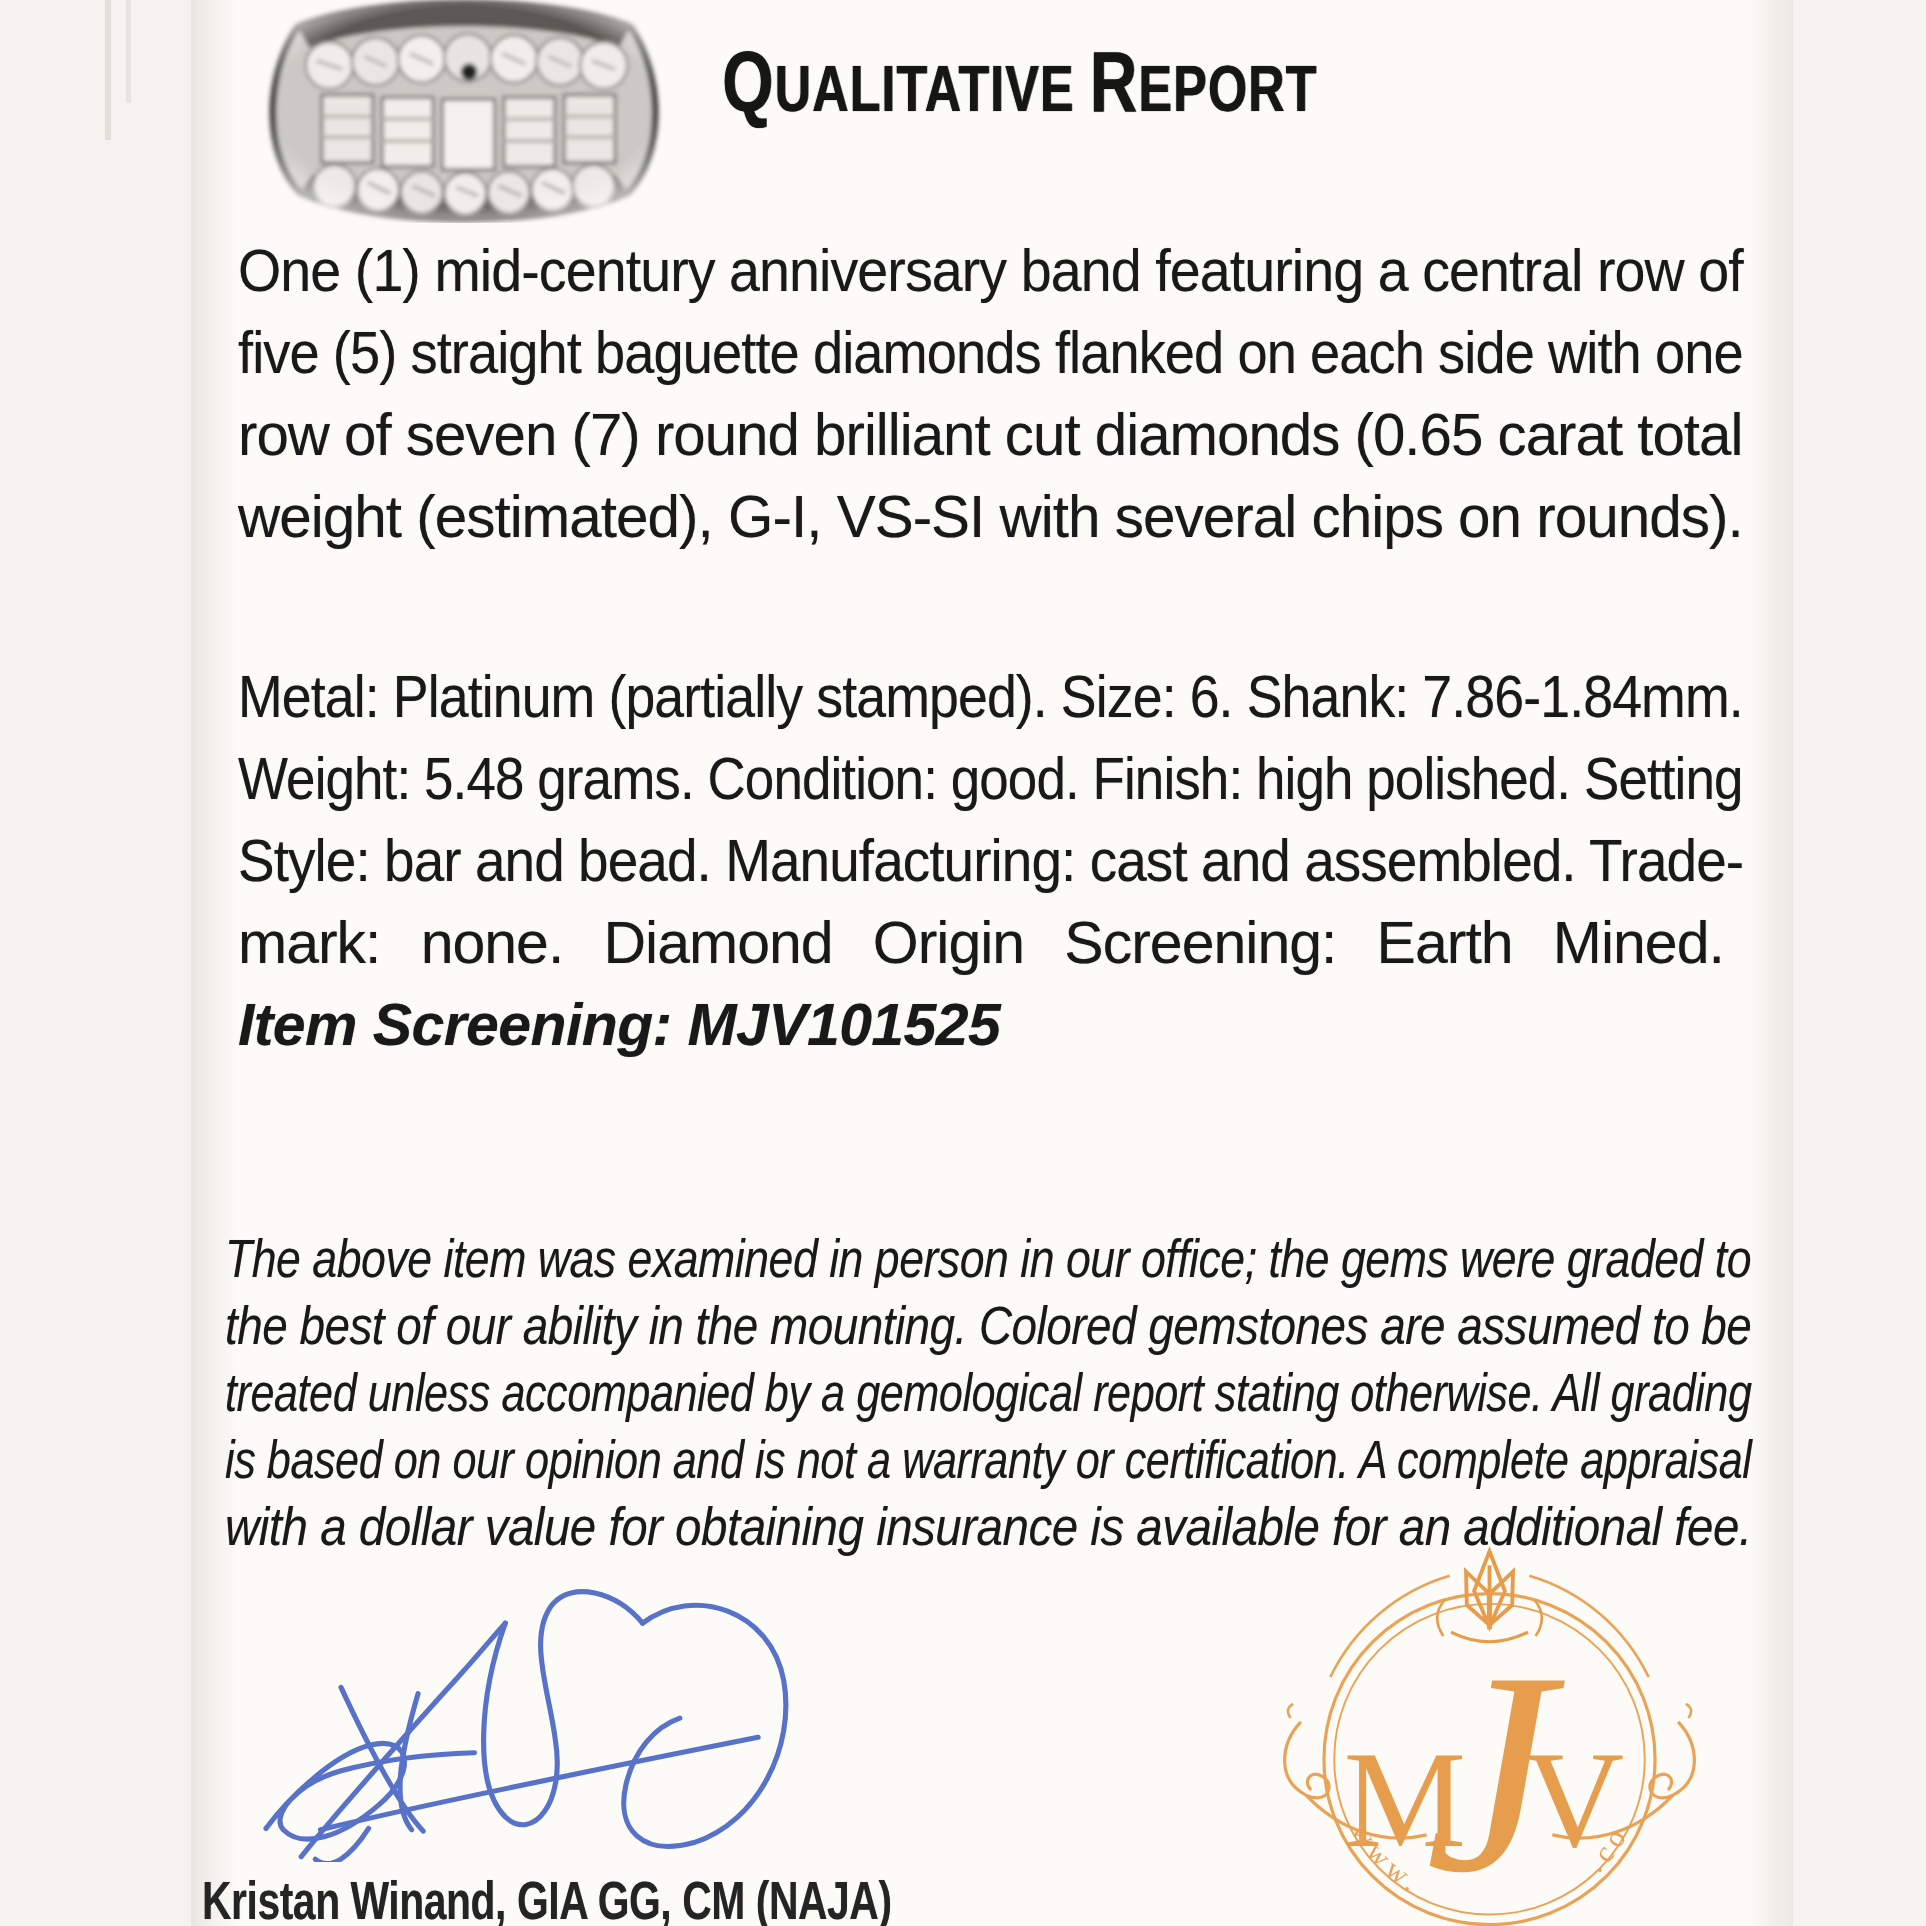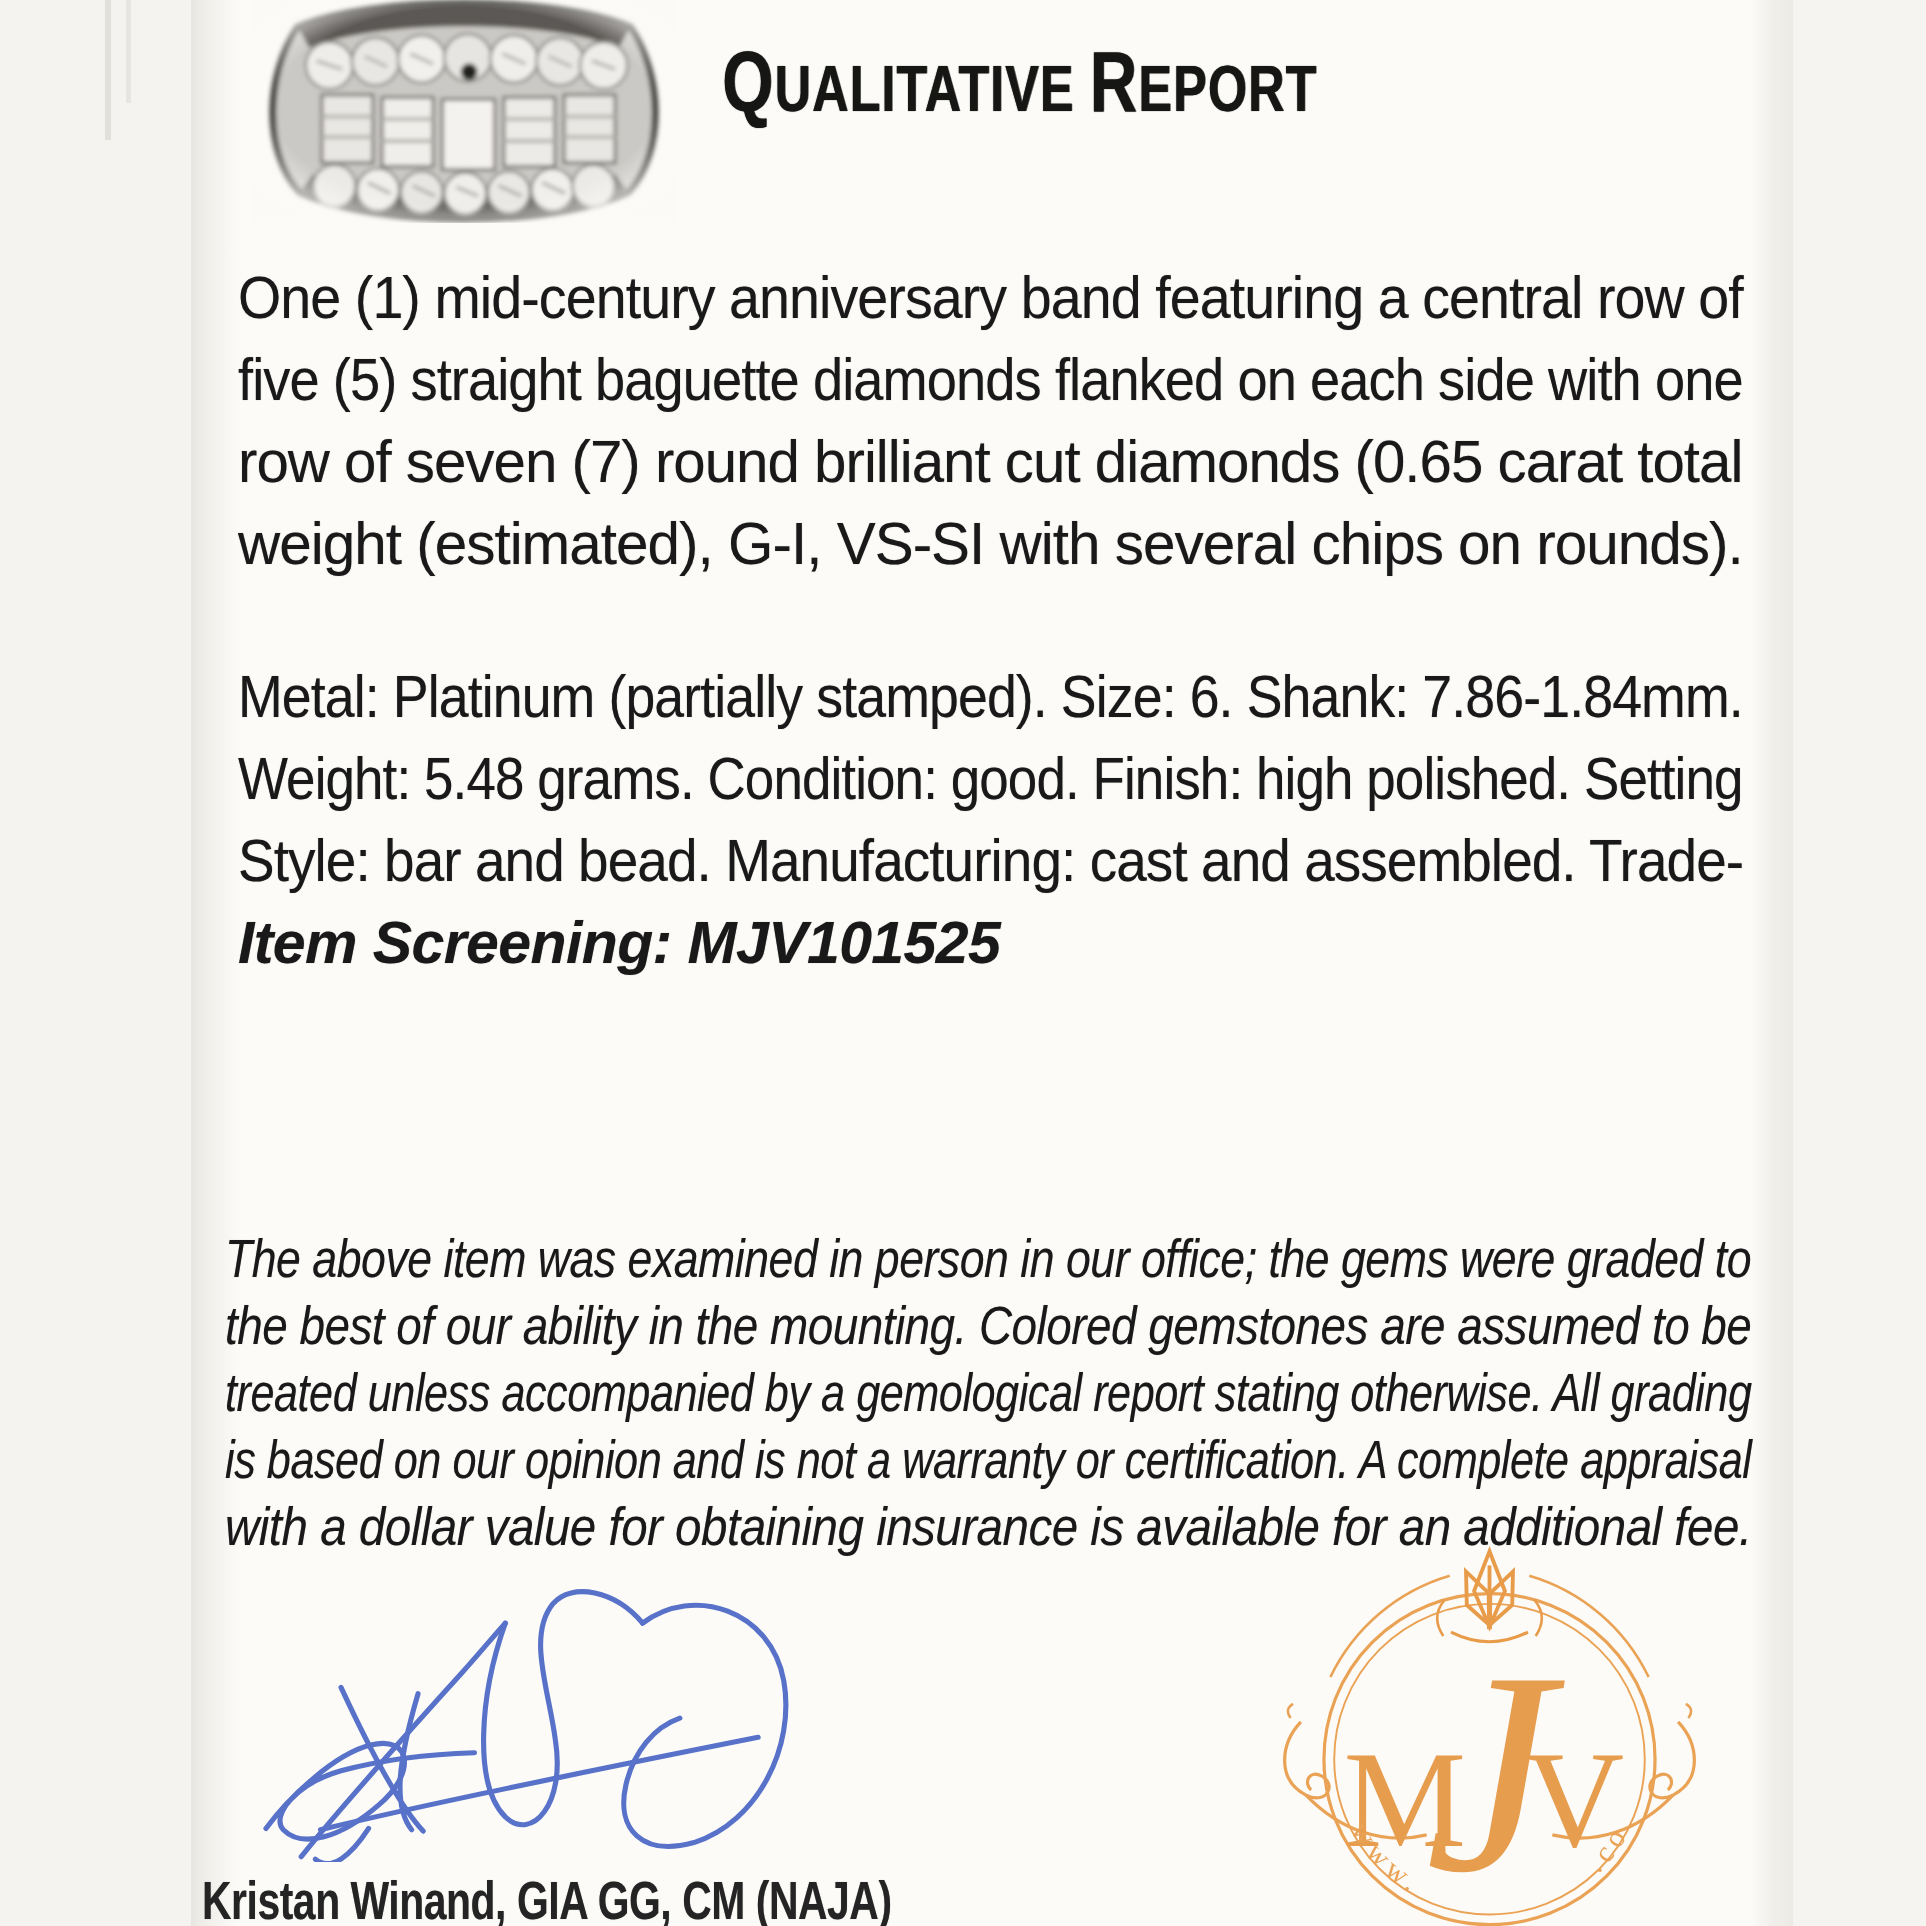--- a/index.html
+++ b/index.html
@@ -104,31 +104,32 @@
       <circle cx="468" cy="296" r="33" fill="#f1efec" stroke="#8d8b87" stroke-width="4"></circle>
       <circle cx="532" cy="290" r="33" fill="#eceae7" stroke="#8d8b87" stroke-width="4"></circle>
       <path d="M180,285 L215,302 M250,290 L285,306 M318,292 L352,306 M384,290 L420,306 M452,285 L488,302" stroke="#adaba7" stroke-width="5"></path>
     </g>
   </g>
   <rect x="0" y="0" width="660" height="348" fill="url(#fade)"></rect>
 </svg>
 
 <div class="title" style="transform: scaleX(0.777311);"><span class="lead">Q</span><span class="rest">UALITATIVE</span><span class="rest"> </span><span class="lead">R</span><span class="rest">EPORT</span></div>
 
-<div class="para" style="top:257px;">
+<div class="para" style="top:230px;">
   <div class="line" style="transform: scaleX(0.942639);">One (1) mid-century anniversary band featuring a central row of</div>
   <div class="line" style="transform: scaleX(0.919046);">five (5) straight baguette diamonds flanked on each side with one</div>
   <div class="line" style="transform: scaleX(0.98698);">row of seven (7) round brilliant cut diamonds (0.65 carat total</div>
   <div class="line" style="transform: scaleX(0.990308);">weight (estimated), G-I, VS-SI with several chips on rounds).</div>
 </div>
 
 <div class="para" style="top:656px;">
   <div class="line" style="transform: scaleX(0.910147);">Metal: Platinum (partially stamped). Size: 6. Shank: 7.86-1.84mm.</div>
   <div class="line" style="transform: scaleX(0.897289);">Weight: 5.48 grams. Condition: good. Finish: high polished. Setting</div>
   <div class="line" style="transform: scaleX(0.930693);">Style: bar and bead. Manufacturing: cast and assembled. Trade-</div>
+  <div class="line gap-wide" style="transform: scaleX(1);">mark: none. Diamond Origin Screening: Earth Mined.</div>
   <div class="line ref-line" style="transform: scaleX(1);">Item Screening: MJV101525</div>
 </div>
 
 <div class="disc" style="top:1183px;">
   <div class="line" style="transform: scaleX(0.826936);">The above item was examined in person in our office; the gems were graded to</div>
   <div class="line" style="transform: scaleX(0.849158);">the best of our ability in the mounting. Colored gemstones are assumed to be</div>
   <div class="line" style="transform: scaleX(0.800676);">treated unless accompanied by a gemological report stating otherwise. All grading</div>
   <div class="line" style="transform: scaleX(0.800946);">is based on our opinion and is not a warranty or certification. A complete appraisal</div>
   <div class="line" style="transform: scaleX(0.881041);">with a dollar value for obtaining insurance is available for an additional fee.</div>
 </div>

